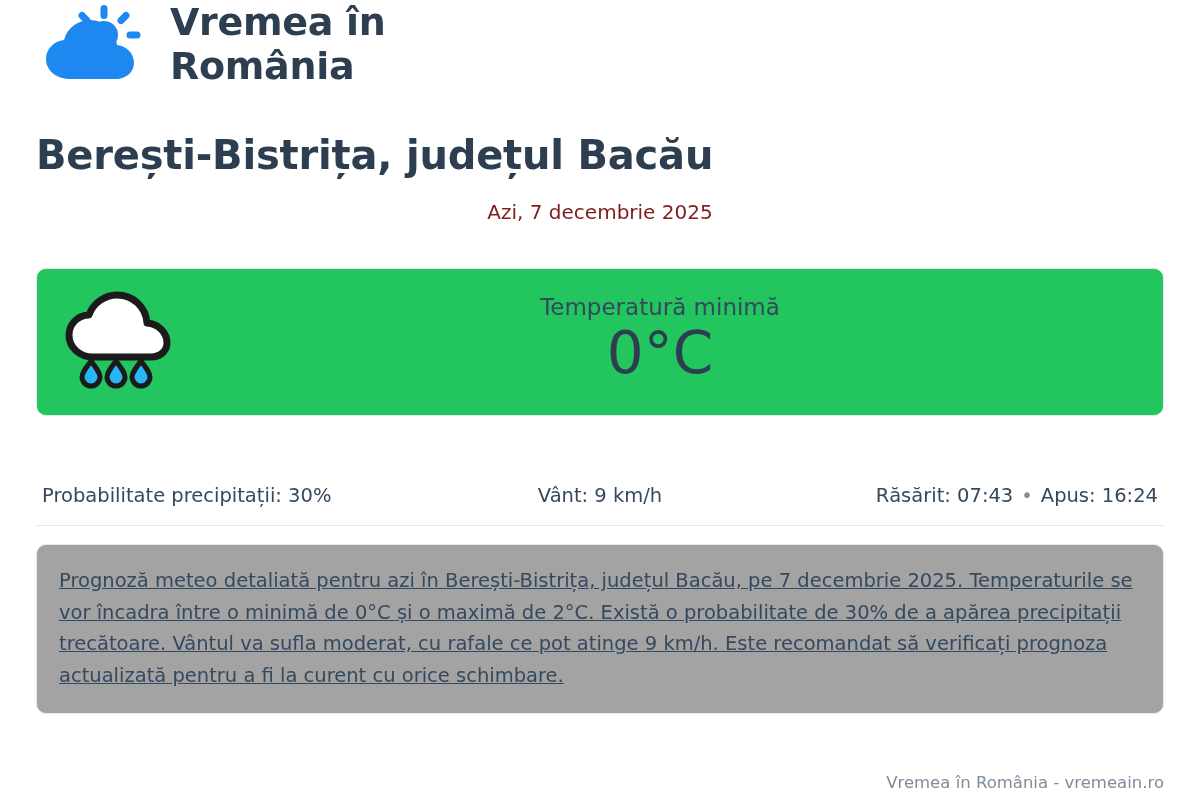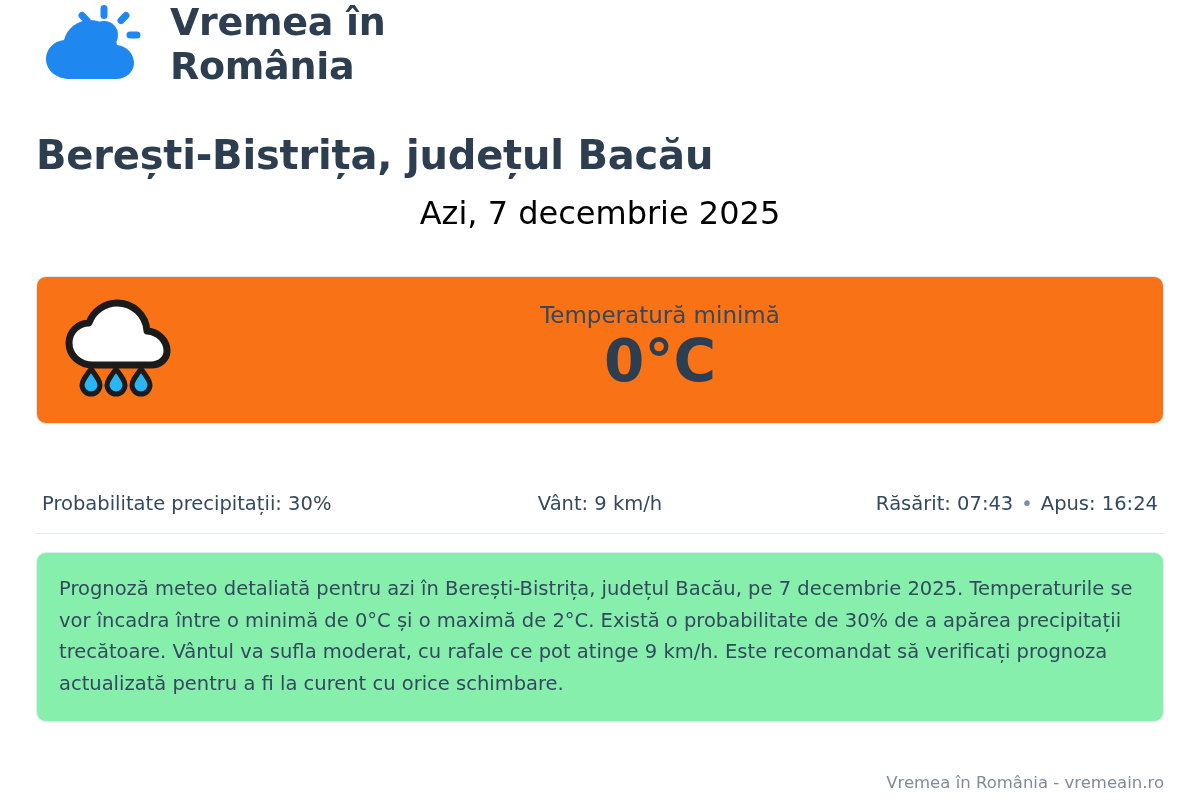--- a/index.html
+++ b/index.html
@@ -45,36 +45,36 @@
   .city-title {
     text-align: left;
     font-size: 40px;
     font-weight: bold;
     color: #2c3e50;
     margin-top: 44px;
     letter-spacing: -0.2px;
   }
   .date-sub {
     text-align: center;
-    font-size: 32px;
-    color: #000000;
+    font-size: 20px;
+    color: #7f1d1d;
     font-weight: normal;
-    margin-top: 16px;
+    margin-top: 22px;
   }
 
   
   .cards {
     display: flex;
     gap: 54px;
     margin-top: 44px;
   }
   .card {
     flex: 1 1 0;
     height: 148px;
-    background: #f97316;
+    background: #22c55e;
     border: 1px solid #e3ebf2;
     border-radius: 10px;
     display: flex;
     align-items: center;
     padding: 0 22px;
   }
   .card-icon {
     width: 120px;
     height: 110px;
     flex: 0 0 120px;
@@ -88,21 +88,21 @@
     flex: 1 1 auto;
     padding-bottom: 4px;
   }
   .card-label {
     font-size: 23px;
     color: #34495e;
     margin-bottom: 2px;
   }
   .card-value {
     font-size: 58px;
-    font-weight: bold;
+    font-weight: normal;
     color: #2c3e50;
     line-height: 1.1;
   }
 
   
   .stats {
     display: flex;
     align-items: flex-end;
     margin-top: 36px;
     padding: 0 6px 18px 6px;
@@ -111,27 +111,28 @@
     color: #34495e;
   }
   .stat-left { flex: 1 1 0; text-align: left; }
   .stat-mid { flex: 1 1 0; text-align: center; margin-top: 32px; }
   .stat-right { flex: 1 1 0; text-align: right; }
   .dot-sep { padding: 0 8px; color: #7f8c99; }
 
   
   .desc {
     margin-top: 18px;
-    background: #86efac;
+    background: #a3a3a3;
     border: 1px solid #e3ebf2;
     border-radius: 10px;
     padding: 20px 22px 22px 22px;
     font-size: 19.5px;
     line-height: 1.62;
     color: #34495e;
+    text-decoration: underline;
   }
 
   
   .footer {
     position: absolute;
     right: 36px;
     bottom: 8px;
     font-size: 16.5px;
     color: #7f8c99;
   }

